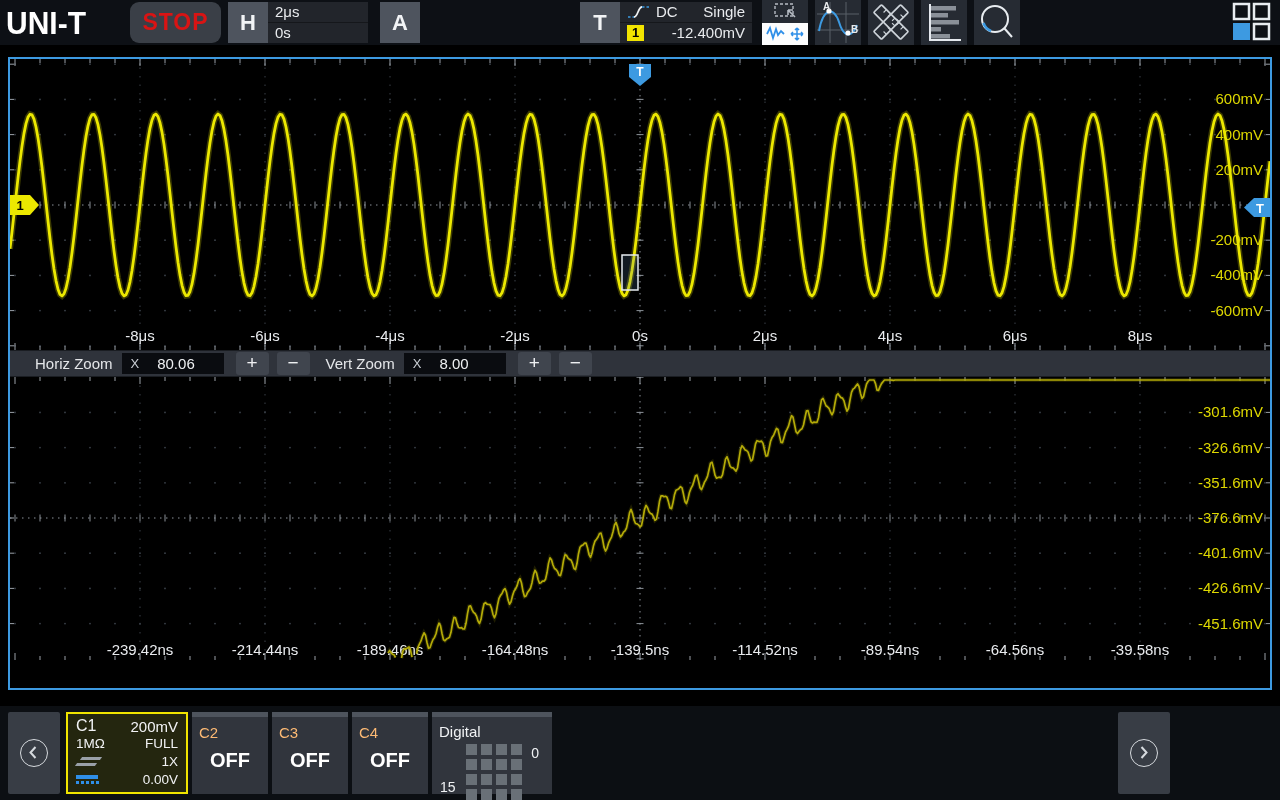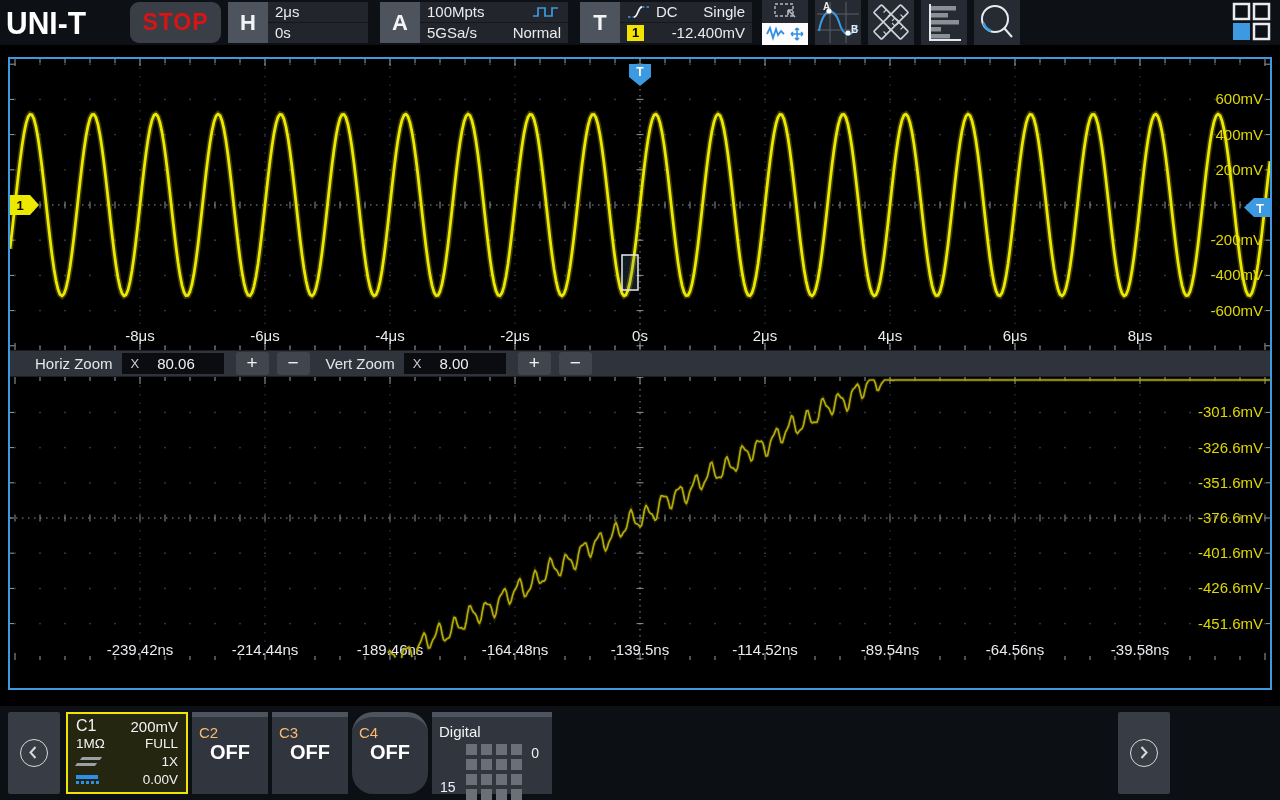--- a/index.html
+++ b/index.html
@@ -55,21 +55,21 @@
   .navcirc { position:absolute; left:50%; top:50%; transform:translate(-50%,-50%); width:28px; height:28px;
              border:1.5px solid #d6dade; border-radius:50%; }
   .navcirc svg { position:absolute; left:0; top:0; }
   .c1tile { left:66px; width:122px; background:#24260f; border:2.5px solid #f0e400; }
   .c1row { position:absolute; left:0; width:100%; padding:0 8px; display:flex; justify-content:space-between;
            align-items:center; font-size:13.5px; color:#f2f3f5; }
   .chname { font-size:16px; }
   .chscale { font-size:15px; }
   .offtile { width:76px; }
   .offname { position:absolute; left:7px; top:7px; font-size:15px; color:#fdba74; }
-  .offval { position:absolute; left:0; top:24px; width:100%; text-align:center; font-size:20px;
+  .offval { position:absolute; left:0; top:32px; width:100%; text-align:center; font-size:20px;
             font-weight:bold; color:#fff; }
   .digtile { left:432px; width:120px;padding-left:26px; }
   .diglabel { position:absolute; left:7px; top:6px; font-size:15px; color:#f0f2f4; }
   .dgrid { position:absolute; left:34px; top:27px; display:grid; grid-template-columns:repeat(4,11px); gap:4px; }
   .dsq { width:11px; height:11px; background:#697077; }
   .dignum0 { position:absolute; right:13px; top:28px; font-size:14px; color:#f0f2f4; }
   .dignum15 { position:absolute; left:8px; top:62px; font-size:14px; color:#f0f2f4; }
   .statustile { left:1174px; width:98px; background:#2c3038; }
   .sttime { position:absolute; right:8px; top:50px; font-size:17px; color:#f0f2f4; }
   .stdate { position:absolute; right:5px; top:68px; font-size:15px; color:#f0f2f4; }
@@ -90,32 +90,20 @@
   <div class="sec-info" style="left:268px; width:100px;">
     <div class="sec-row">
         <span>2μs</span>
       </div>
     <div class="sec-row">
         <span>0s</span>
       </div>
   </div>
 
   <div class="sec-letter" style="left:380px;">A</div>
-  <div class="sec-info" style="left:420px; width:148px;">
-    <div class="sec-row">
-      <span>100Mpts</span>
-      <svg width="30" height="16" viewBox="0 0 30 16">
-        <path d="M2,12 h5 v-8 h7 v8 h7 v-8 h6" stroke="#3d9ae1" stroke-width="1.7" fill="none"></path>
-      </svg>
-    </div>
-    <div class="sec-row">
-      <span>5GSa/s</span>
-      <span>Normal</span>
-    </div>
-  </div>
 
   <div class="sec-letter" style="left:580px;">T</div>
   <div class="sec-info" style="left:620px; width:132px;">
     <div class="sec-row">
       <span style="display:flex;align-items:center;gap:6px;">
         <svg width="23" height="18" viewBox="0 0 23 18">
           <line x1="1" y1="14" x2="7" y2="14" stroke="#3d9ae1" stroke-width="1.6" stroke-dasharray="2.5 2"></line>
           <line x1="15" y1="4" x2="22" y2="4" stroke="#3d9ae1" stroke-width="1.6" stroke-dasharray="2.5 2"></line>
           <path d="M7,14 C11,14 11,4 15,4" stroke="#eef0f2" stroke-width="1.8" fill="none"></path>
         </svg>
@@ -1391,21 +1379,21 @@
   </div>
 
   <div class="tile tile-strip offtile" style="left:192px;">
     <span class="offname">C2</span>
     <span class="offval">OFF</span>
   </div>
   <div class="tile tile-strip offtile" style="left:272px;">
     <span class="offname">C3</span>
     <span class="offval">OFF</span>
   </div>
-  <div class="tile tile-strip offtile" style="left:352px;border-radius:21px;">
+  <div class="tile tile-strip offtile" style="left:352px;">
     <span class="offname">C4</span>
     <span class="offval">OFF</span>
   </div>
 
   <div class="tile tile-strip digtile">
     <span class="diglabel">Digital</span>
     <div class="dgrid">
         <div class="dsq"></div>
         <div class="dsq"></div>
         <div class="dsq"></div>

